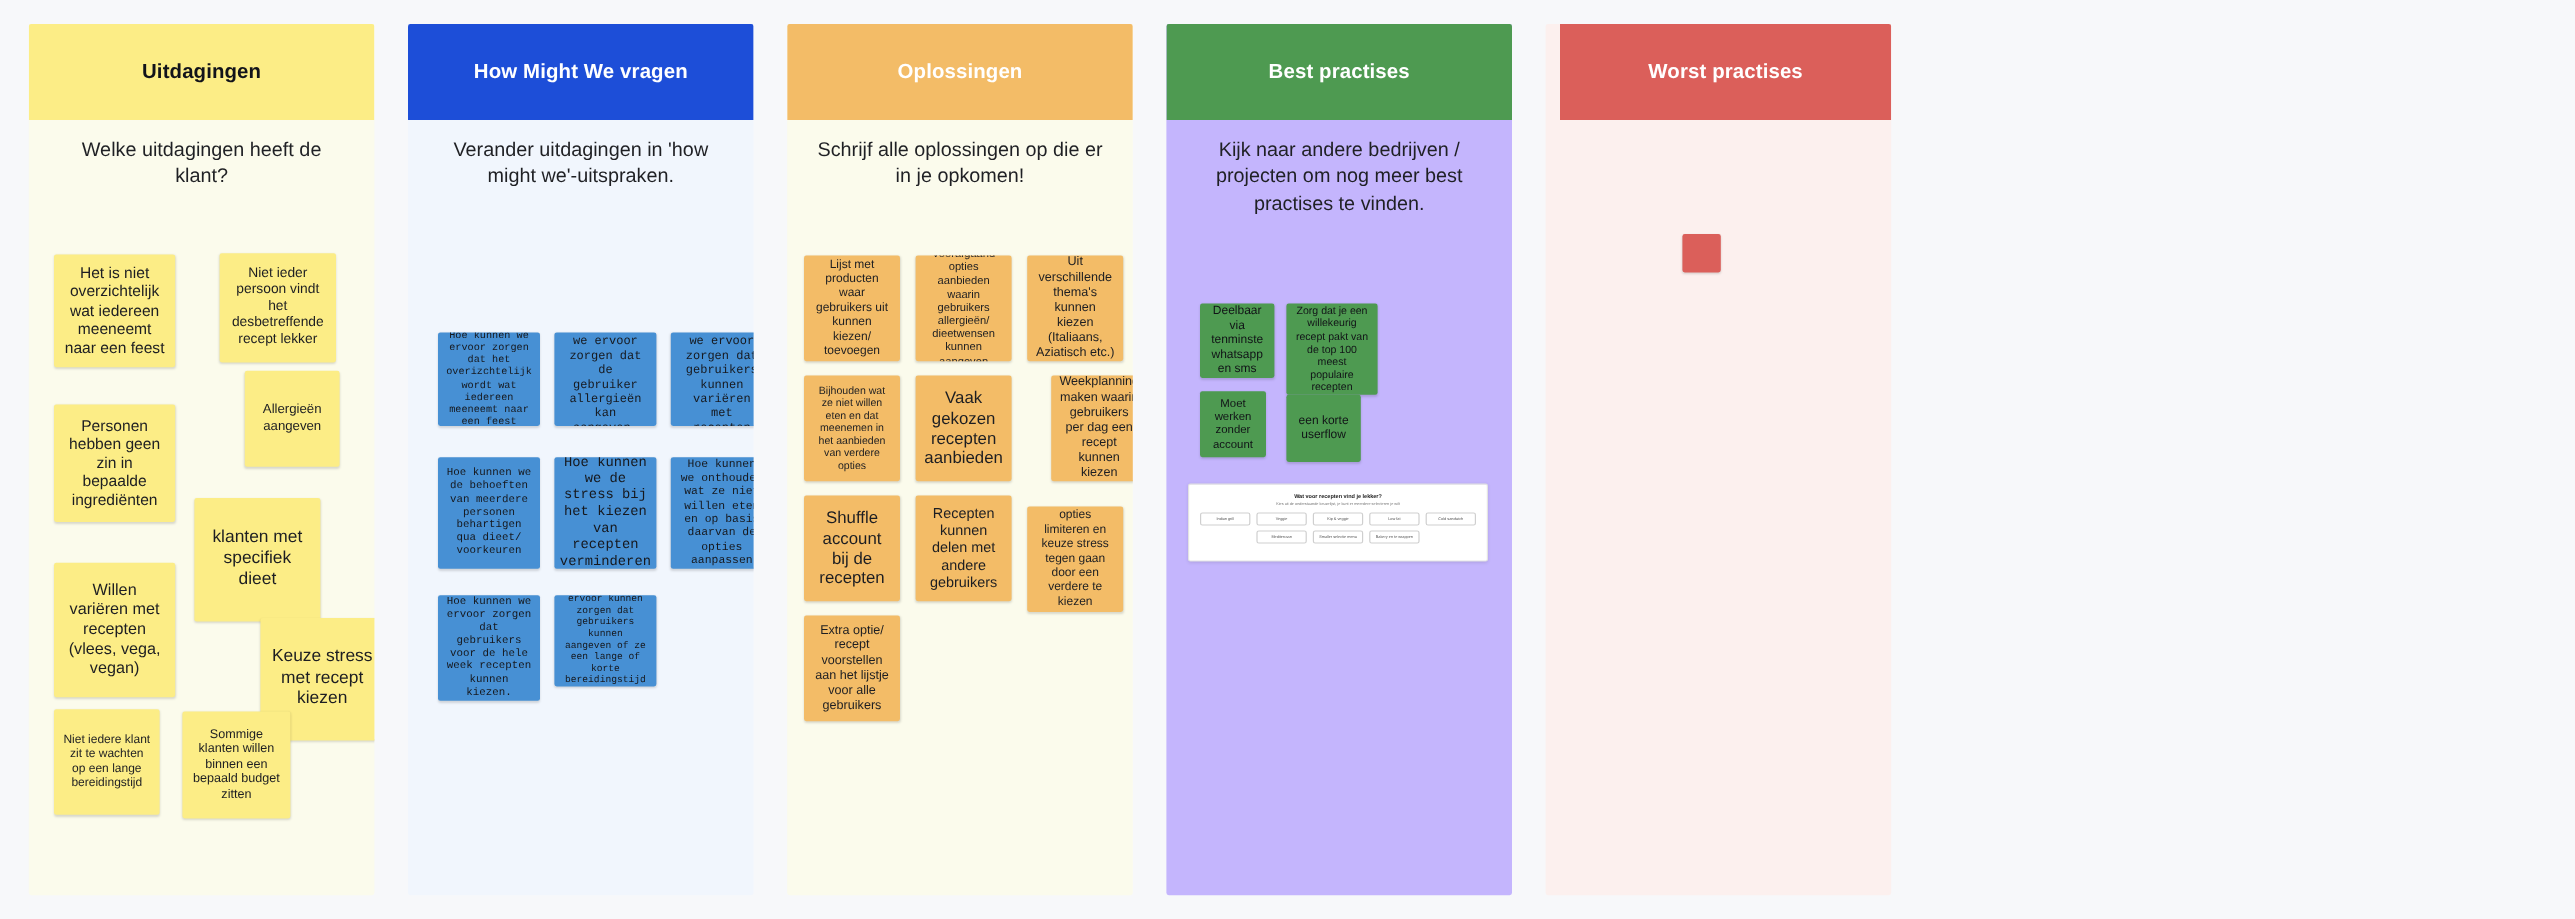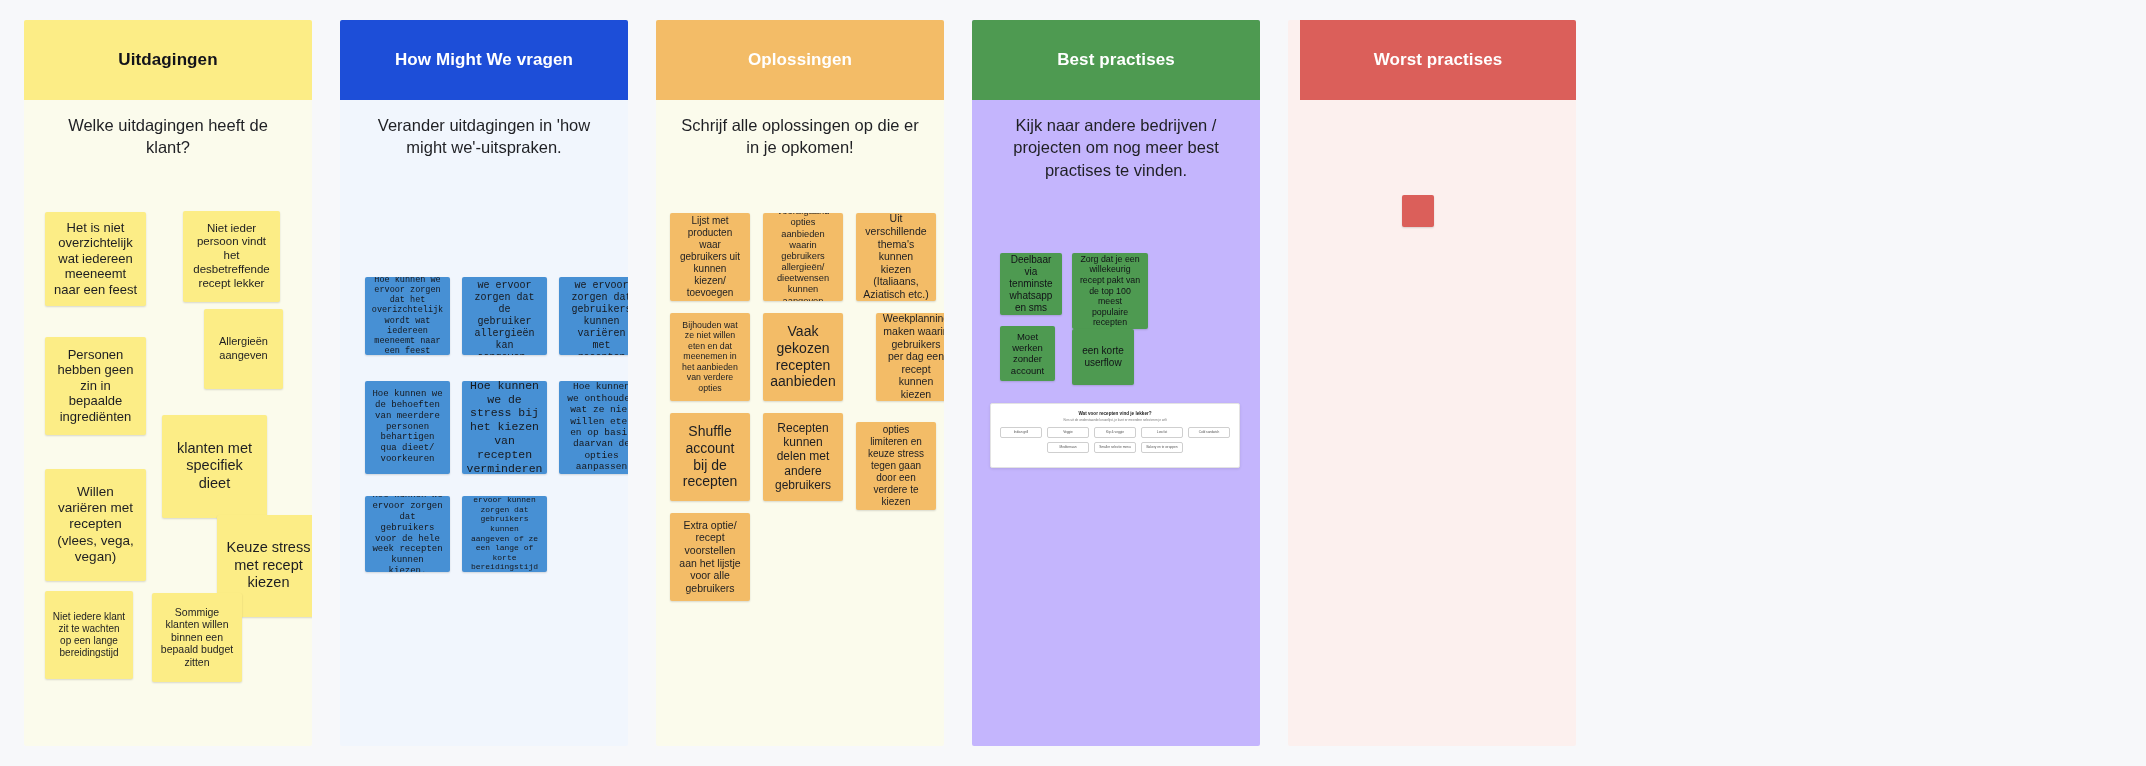--- a/index.html
+++ b/index.html
@@ -163,21 +163,21 @@
     </div>
     <div class="col-body">
       <div class="col-prompt">Verander uitdagingen in 'how might we'-uitspraken.</div>
       <div class="notes">
           <div class="note" style="left: 25px; top: 118px; width: 85px; height: 78px; font-size: 8.5px;">Hoe kunnen we ervoor zorgen dat het overizchtelijk wordt wat iedereen meeneemt naar een feest</div>
           <div class="note" style="left: 122px; top: 118px; width: 85px; height: 78px; font-size: 10px;">Hoe kunnen we ervoor zorgen dat de gebruiker allergieën kan aangeven.</div>
           <div class="note" style="left: 219px; top: 118px; width: 85px; height: 78px; font-size: 10px;">Hoe kunnen we ervoor zorgen dat gebruikers kunnen variëren met recepten</div>
           <div class="note" style="left: 25px; top: 222px; width: 85px; height: 93px; font-size: 9px;">Hoe kunnen we de behoeften van meerdere personen behartigen qua dieet/ voorkeuren</div>
           <div class="note" style="left: 122px; top: 222px; width: 85px; height: 93px; font-size: 11.5px;">Hoe kunnen we de stress bij het kiezen van recepten verminderen</div>
           <div class="note" style="left: 219px; top: 222px; width: 85px; height: 93px; font-size: 9.5px;">Hoe kunnen we onthouden wat ze niet willen eten en op basis daarvan de opties aanpassen</div>
-          <div class="note" style="left: 25px; top: 337px; width: 85px; height: 76px; font-size: 9px;">Hoe kunnen we ervoor zorgen dat gebruikers voor de hele week recepten kunnen kiezen.</div>
+          <div class="note" style="left: 25px; top: 337px; width: 85px; height: 88px; font-size: 9px;">Hoe kunnen we ervoor zorgen dat gebruikers voor de hele week recepten kunnen kiezen.</div>
           <div class="note" style="left: 122px; top: 337px; width: 85px; height: 76px; font-size: 8px;">Hoe kunnen we ervoor kunnen zorgen dat gebruikers kunnen aangeven of ze een lange of korte bereidingstijd willen</div>
         </div>
     </div>
   </section>
 
   <section class="column" id="col-solutions">
     <div class="col-header">
       <div class="col-header-title">Oplossingen</div>
     </div>
     <div class="col-body">

